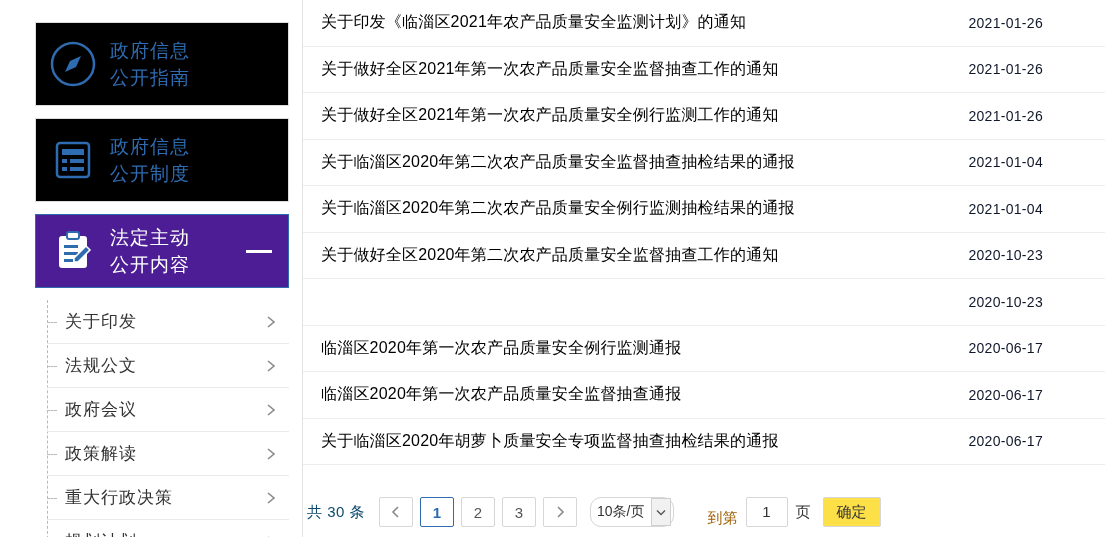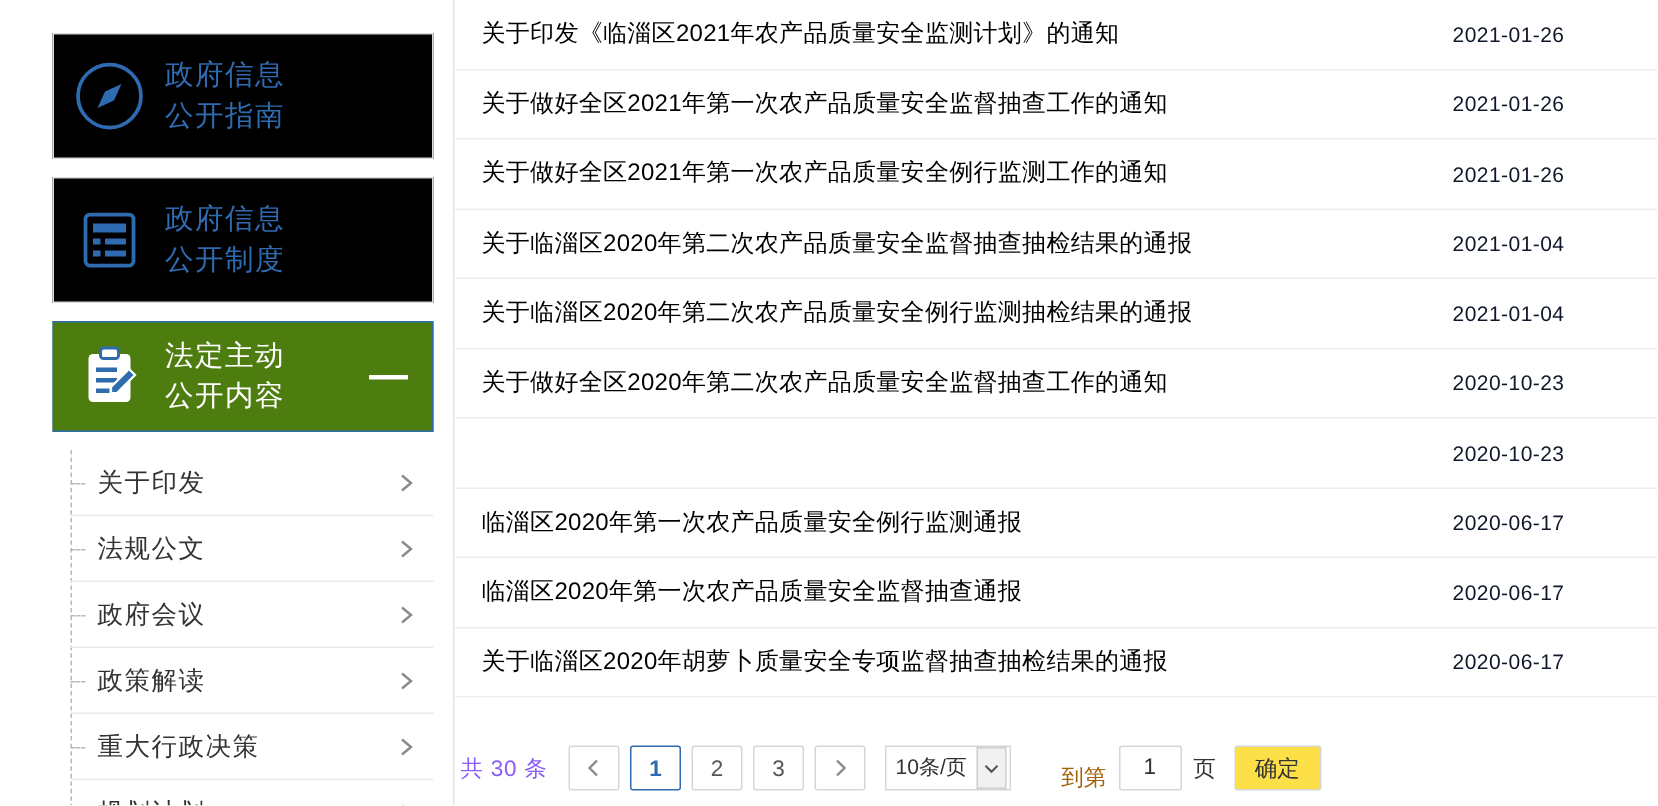--- a/index.html
+++ b/index.html
@@ -44,21 +44,21 @@
   }
   .side-card .card-label {
     color: #2e6bb0;
     font-size: 19px;
     line-height: 27px;
     letter-spacing: 1px;
   }
   .side-card .card-label div { white-space: nowrap; }
 
   .side-card.active {
-    background: #4d7c0f;
+    background: #4c1d95;
     border-color: #2e6cad;
     height: 74px;
   }
   .side-card.active .card-label { color: #ffffff; }
   .side-card .minus {
     position: absolute;
     right: 16px;
     top: 50%;
     margin-top: -1px;
     width: 26px;
@@ -160,21 +160,21 @@
     top: 487px;
     width: 802px;
     height: 50px;
     display: flex;
     align-items: center;
     padding-left: 4px;
     box-sizing: border-box;
   }
   #pager .total {
     font-size: 15px;
-    color: #8b5cf6;
+    color: #0c4a6e;
     margin-right: 14px;
     letter-spacing: 0.5px;
   }
   .pg-btn {
     width: 34px;
     height: 30px;
     box-sizing: border-box;
     border: 1px solid #d6d6d6;
     background: #ffffff;
     color: #555555;
@@ -197,21 +197,21 @@
     margin-right: 16px;
     height: 30px;
     box-sizing: border-box;
     border: 1px solid #d6d6d6;
     background: #ffffff;
     font-size: 14px;
     color: #333333;
     padding: 0 2px 0 6px;
     display: flex;
     align-items: center;
-    border-radius: 0;
+    border-radius: 11px;
   }
   .pg-select .sel-caret {
     margin-left: 6px;
     width: 18px;
     height: 26px;
     background: #f1f1f1;
     border: 1px solid #cfcfcf;
     display: flex;
     align-items: center;
     justify-content: center;

